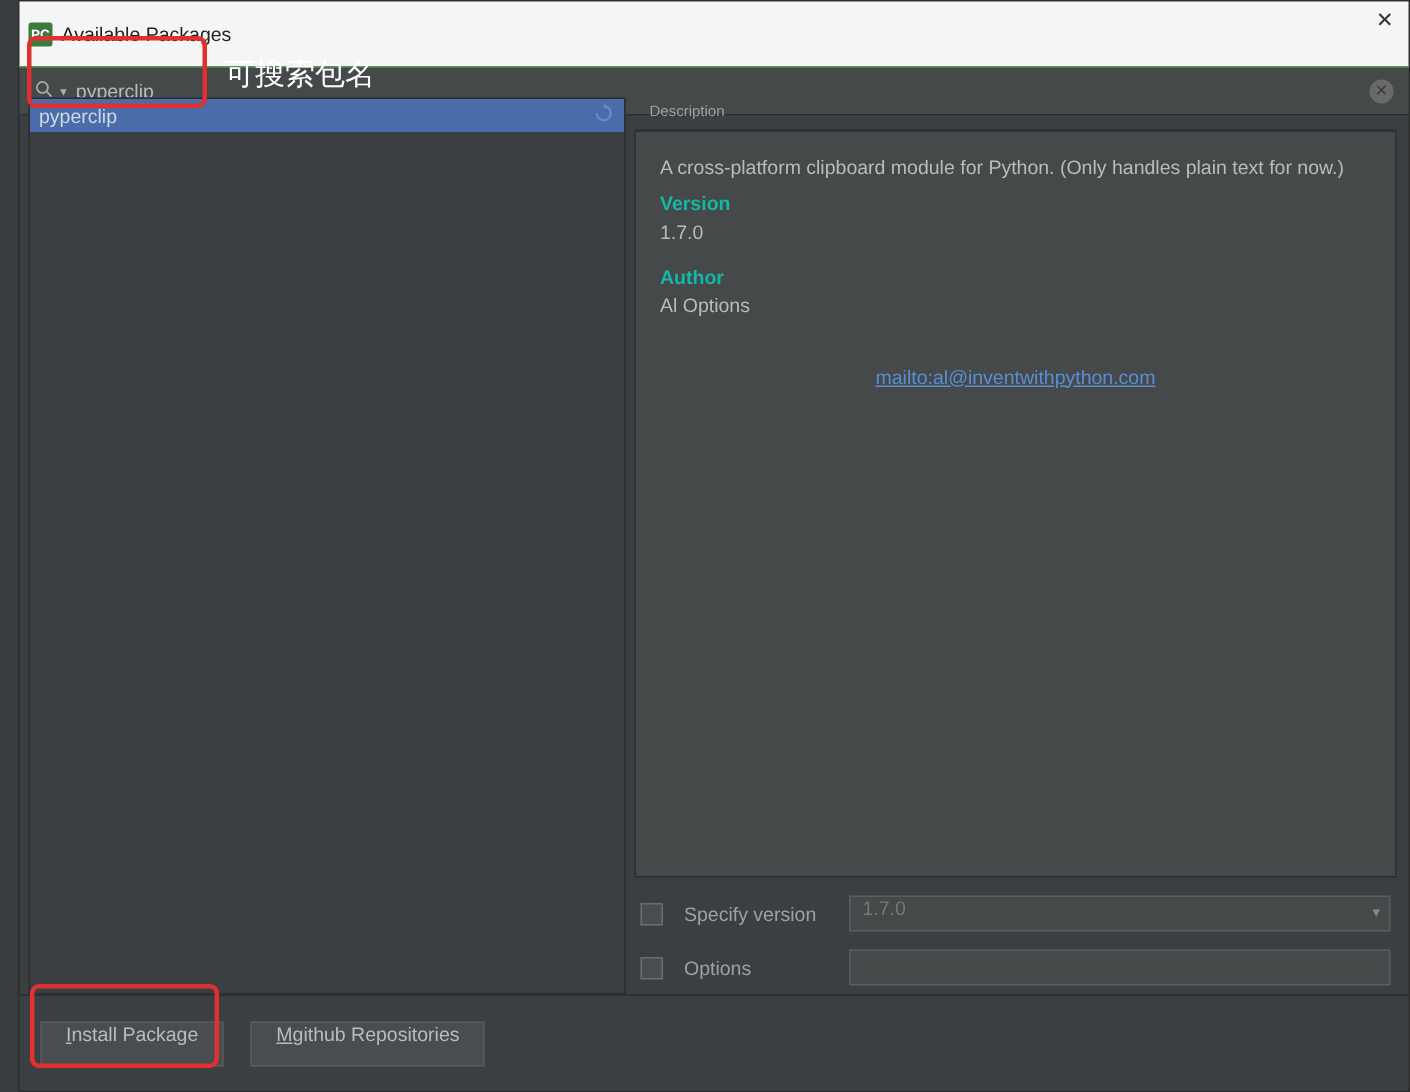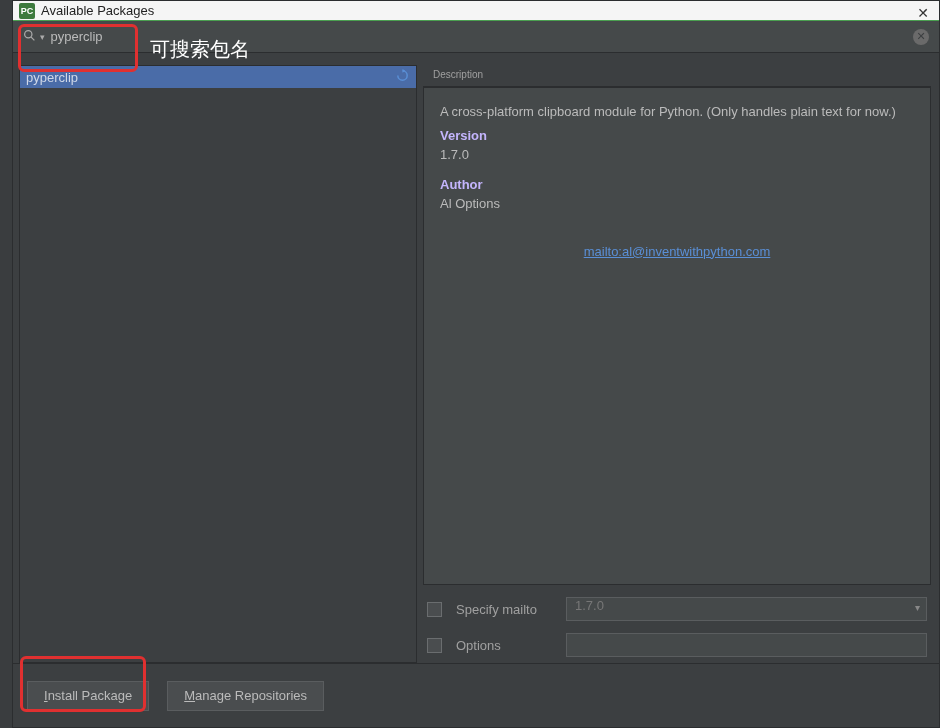--- a/index.html
+++ b/index.html
@@ -23,21 +23,21 @@
     .window {
       position: absolute;
       left: 12px;
       top: 0;
       right: 0;
       bottom: 0;
       background: #3c3f41;
       border: 1px solid #2b2d2f;
     }
     .titlebar {
-      height: 20px;
+      height: 44px;
       background: #f5f5f5;
       border-bottom: 1px solid #4a9f50;
       display: flex;
       align-items: center;
       padding: 0 6px;
       position: relative;
     }
     .app-icon {
       width: 16px;
       height: 16px;
@@ -154,21 +154,21 @@
       flex: 1;
       background: #45494a;
       border: 1px solid #2b2d2f;
       padding: 14px 16px;
       color: #bbb;
       font-size: 13px;
       line-height: 1.5;
       overflow: hidden;
     }
     .desc-text { }
-    .lbl { font-weight: bold; color: #c4b5fd; margin-top: 4px; }
+    .lbl { font-weight: bold; color: #14b8a6; margin-top: 4px; }
     .val { margin-bottom: 10px; }
     .link { color: #5a8fd6; text-decoration: underline; cursor: pointer; display: block; text-align: center; }
     .options-area {
       margin-top: 6px;
     }
     .opt-row {
       display: flex;
       align-items: center;
       padding: 6px 4px;
     }
@@ -225,21 +225,21 @@
     }
     .btn {
       height: 30px;
       padding: 0 16px;
       background: #4a4d4f;
       border: 1px solid #5a5d5f;
       color: #bbb;
       font-size: 13px;
       cursor: pointer;
       display: flex;
-      align-items: center;
+      align-items: flex-start;
     }
     .btn .u { text-decoration: underline; }
 
     
     .annot {
       position: absolute;
       border: 3px solid #e03030;
       border-radius: 6px;
       pointer-events: none;
       z-index: 100;
@@ -302,42 +302,42 @@
         <div class="val">1.7.0</div>
         <div class="lbl">Author</div>
         <div class="val">Al Options</div>
         <div style="height:18px"></div>
         <a class="link">mailto:al@inventwithpython.com</a>
       </div>
 
       <div class="options-area">
         <div class="opt-row">
           <div class="chk"></div>
-          <div class="opt-label">Specify mailto</div>
+          <div class="opt-label">Specify version</div>
           <div class="opt-select">
             <span>1.7.0</span>
             <span class="sel-arrow">▾</span>
           </div>
         </div>
         <div class="opt-row">
           <div class="chk"></div>
           <div class="opt-label">Options</div>
           <input class="opt-input" value="" style="">
         </div>
       </div>
     </div>
 
   </div>
 
   <div class="bottom-bar">
     <button class="btn">
       <span><span class="u">I</span><span>nstall Package</span></span>
     </button>
     <button class="btn">
-      <span><span class="u">M</span><span>anage Repositories</span></span>
+      <span><span class="u">M</span><span>github Repositories</span></span>
     </button>
   </div>
 
 </div>
 
 <div class="annot" style="left:18px; top:24px; width:120px; height:48px;"></div>
 <div class="annot-text" style="left:150px; top:36px;">可搜索包名</div>
 <div class="annot" style="left:20px; top:656px; width:126px; height:56px;"></div>
 
 </body></html>

